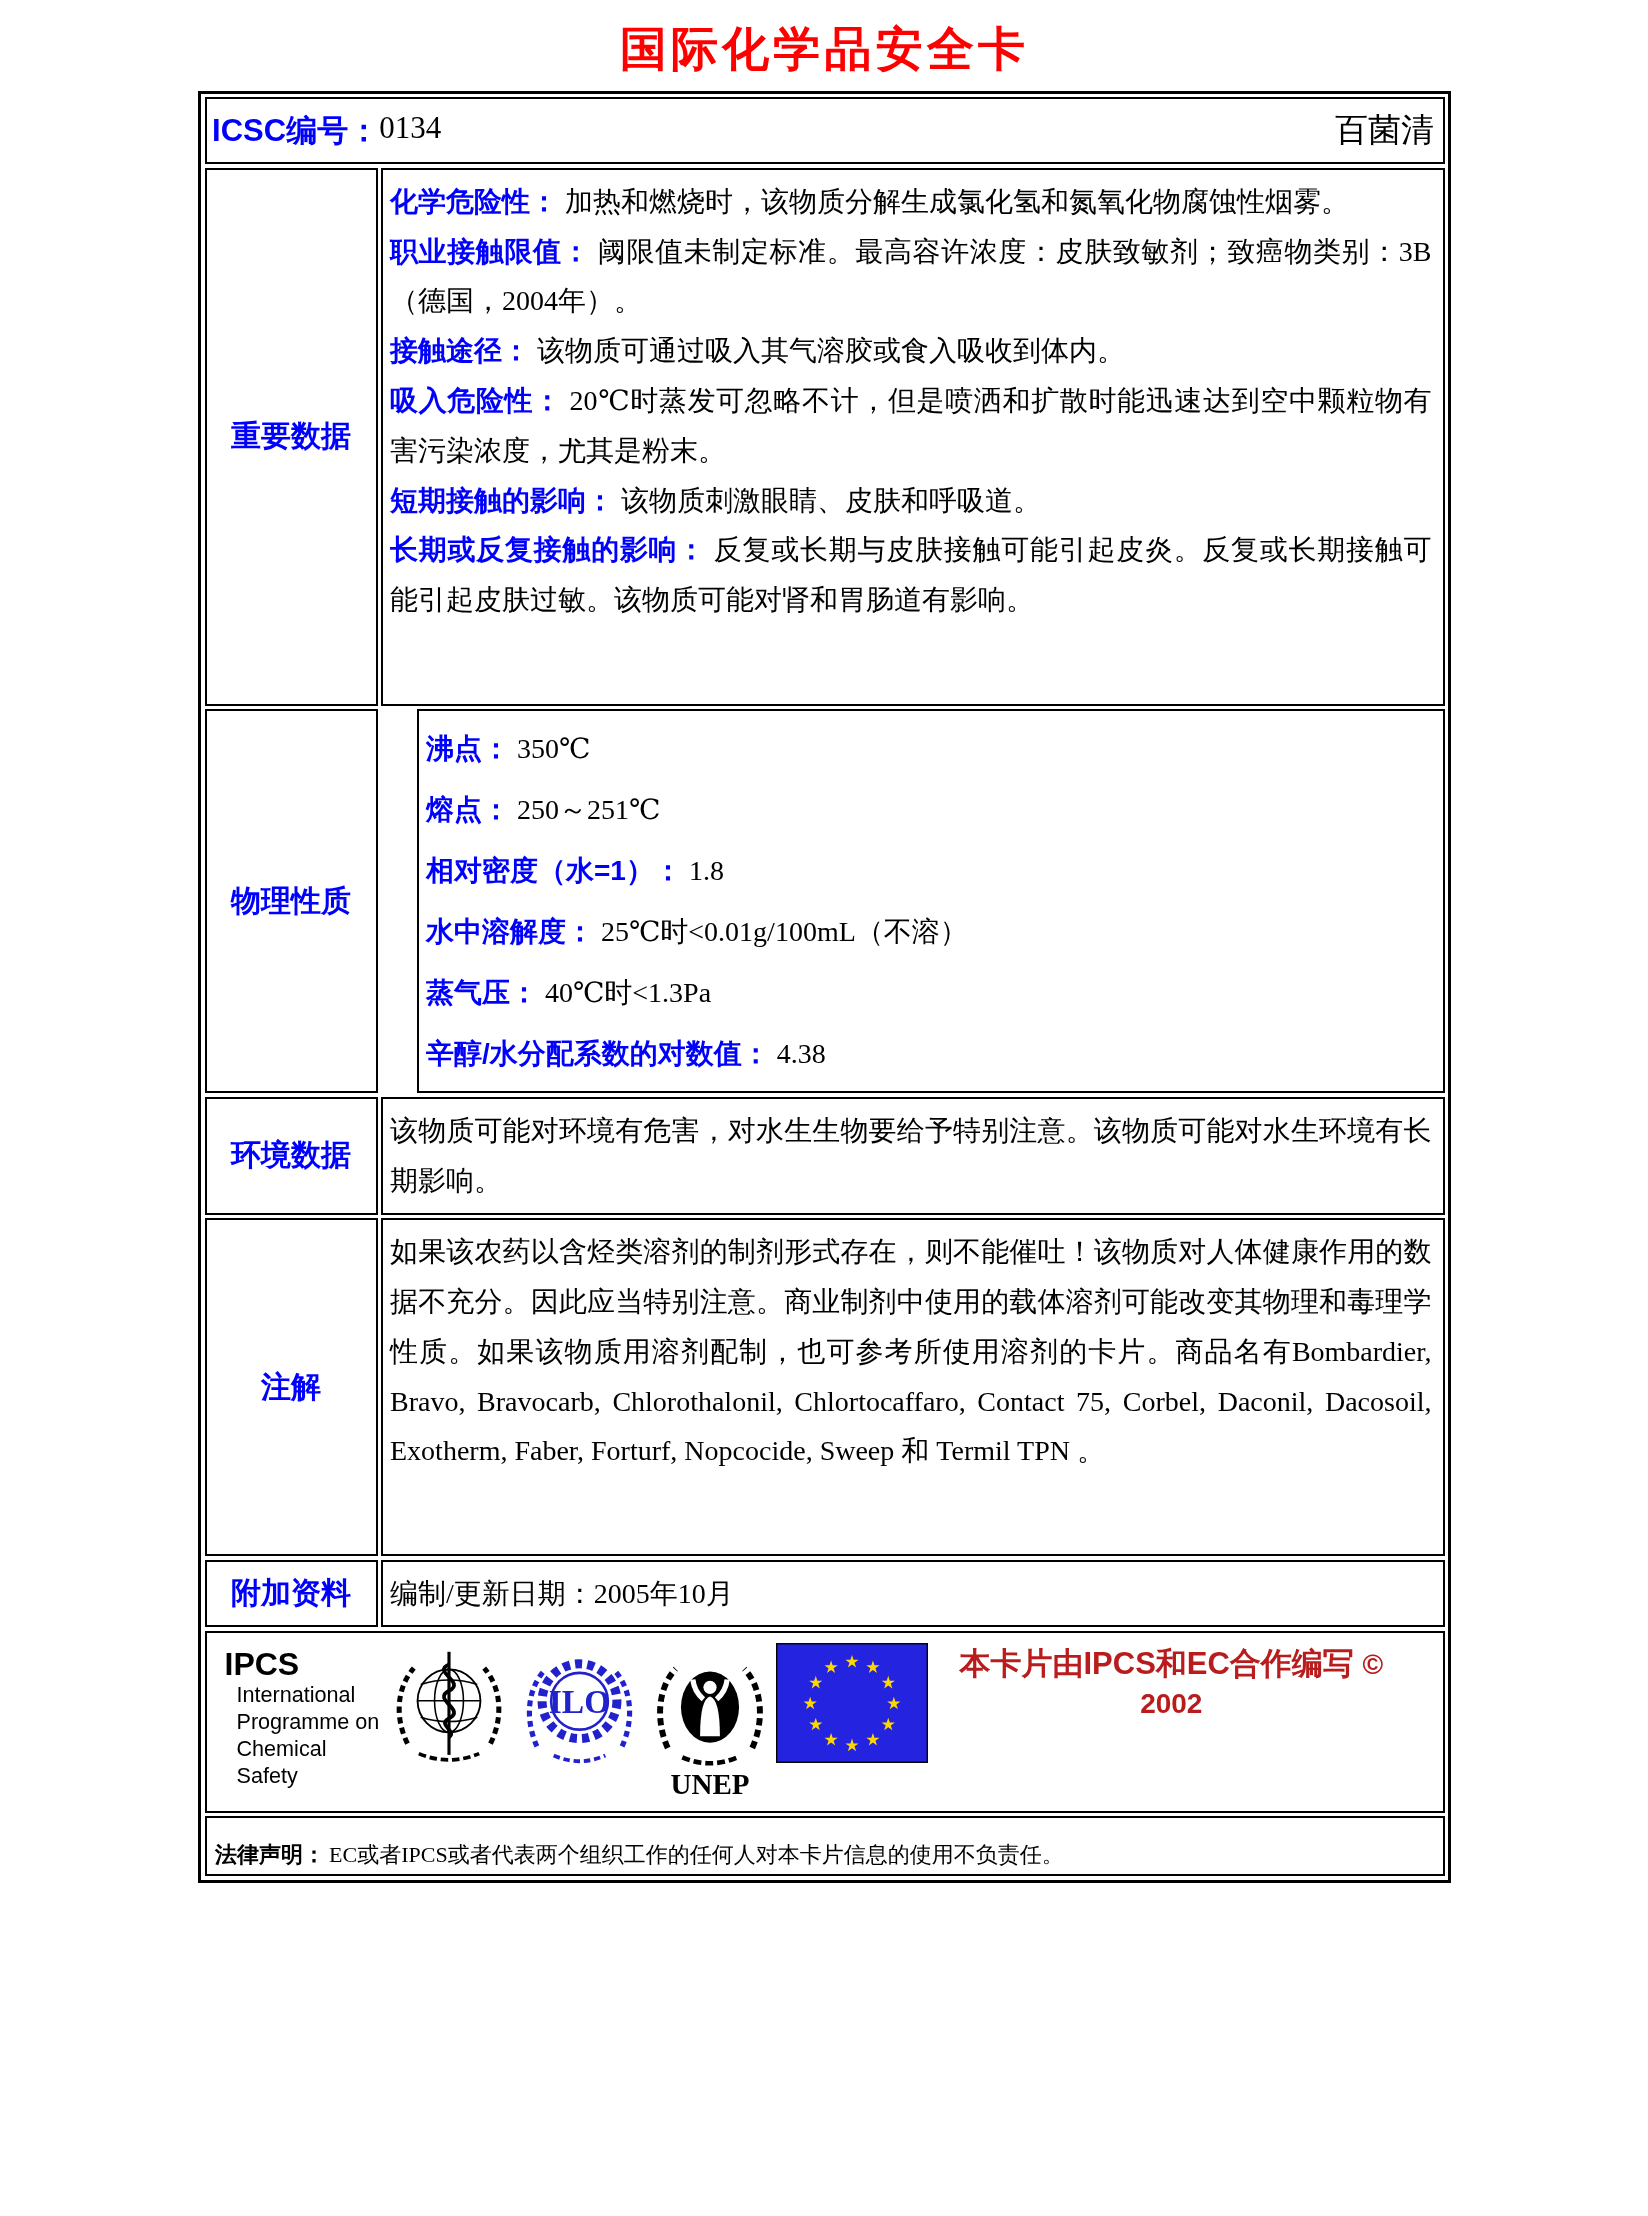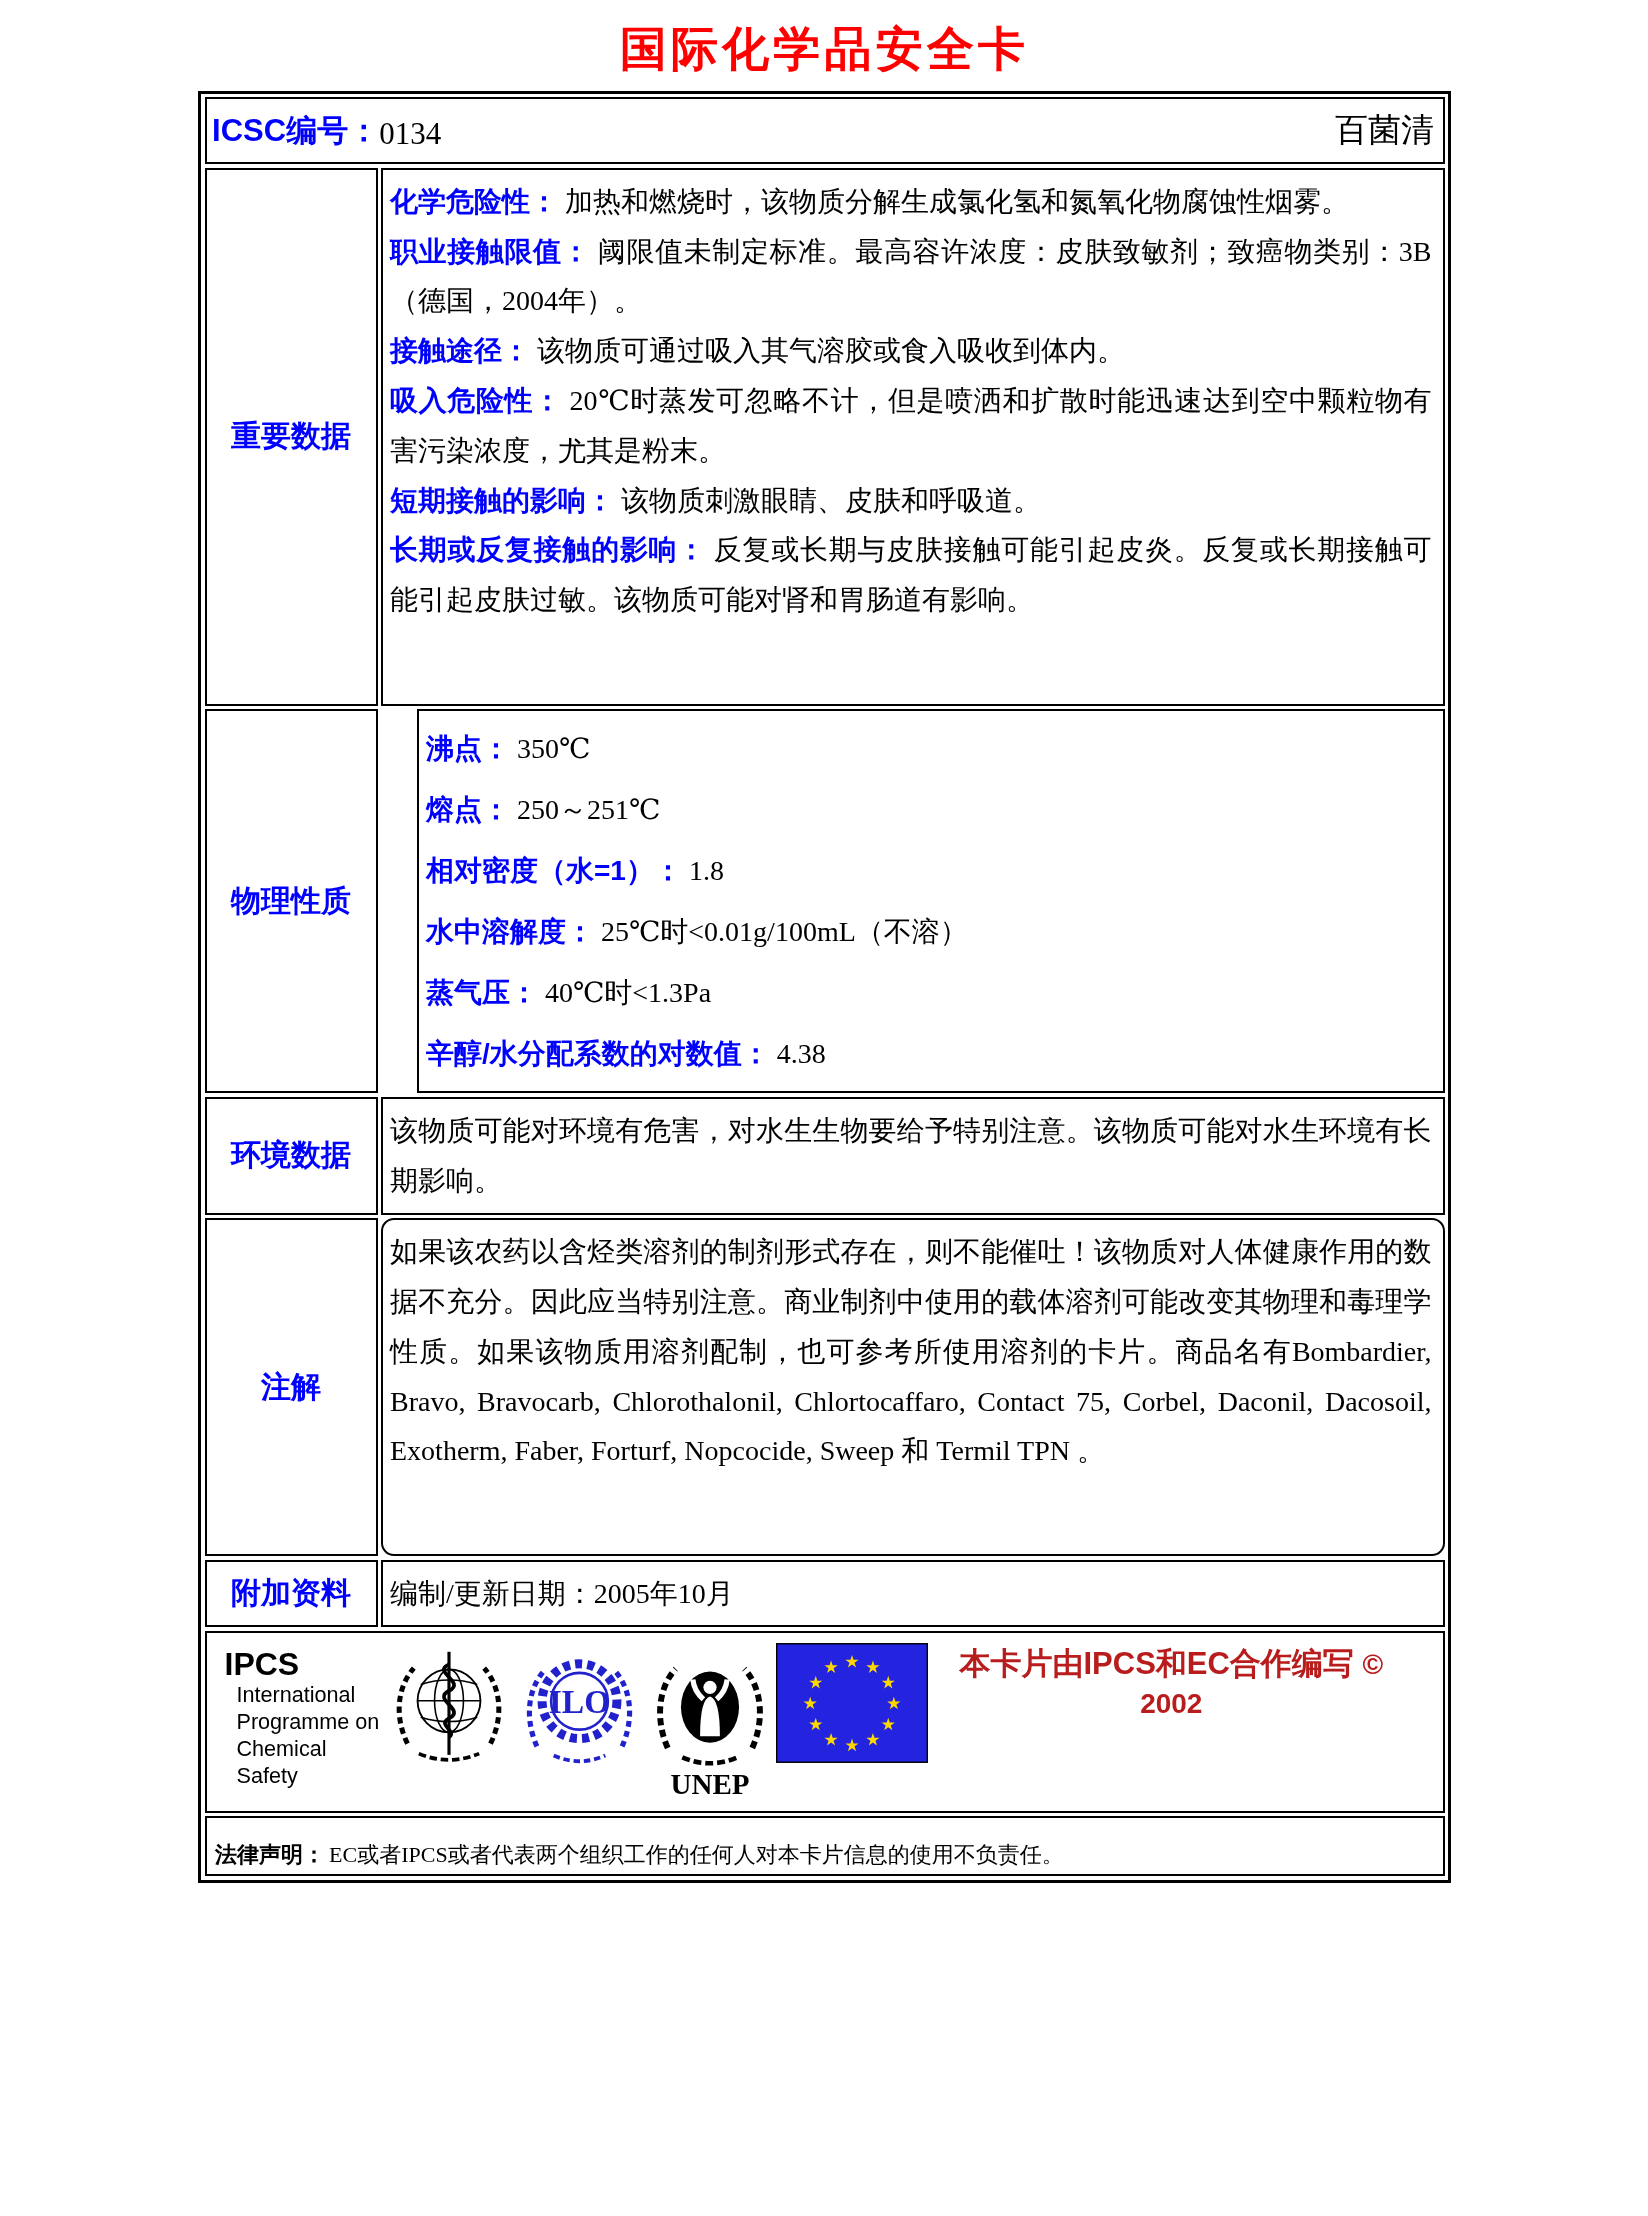--- a/index.html
+++ b/index.html
@@ -51,32 +51,32 @@
   }
   .header-cell {
     flex: 1 1 auto;
     display: flex;
     align-items: center;
     justify-content: space-between;
     min-height: 67px;
     padding: 0 8.4px 0 5.6px;
     font-size: 31px;
   }
-  .hdr-left { display: flex; align-items: flex-end; }
+  .hdr-left { display: flex; align-items: flex-start; }
   .blue-label {
     color: #0000ff;
     font-family: "Liberation Sans", "DejaVu Sans", sans-serif;
     font-weight: bold;
   }
   .substance { font-size: 33px; }
   .content-cell p { margin: 0; }
   .min-important { min-height: 538px; }
   .min-physical  { min-height: 359px; margin-left: 36px; }
   .min-environ   { min-height: 99px; }
-  .min-notes     { min-height: 338px; border-radius: 13px; }
+  .min-notes     { min-height: 338px; }
   .min-addl      { min-height: 38px; display: flex; align-items: flex-end; }
   .phys-line { line-height: 2.18; white-space: nowrap; text-align: left; }
   .logos-cell {
     flex: 1 1 auto;
     min-height: 182px;
     padding: 9.7px 28px 5.6px 18px;
     display: flex;
     flex-direction: row;
     justify-content: space-between;
   }

